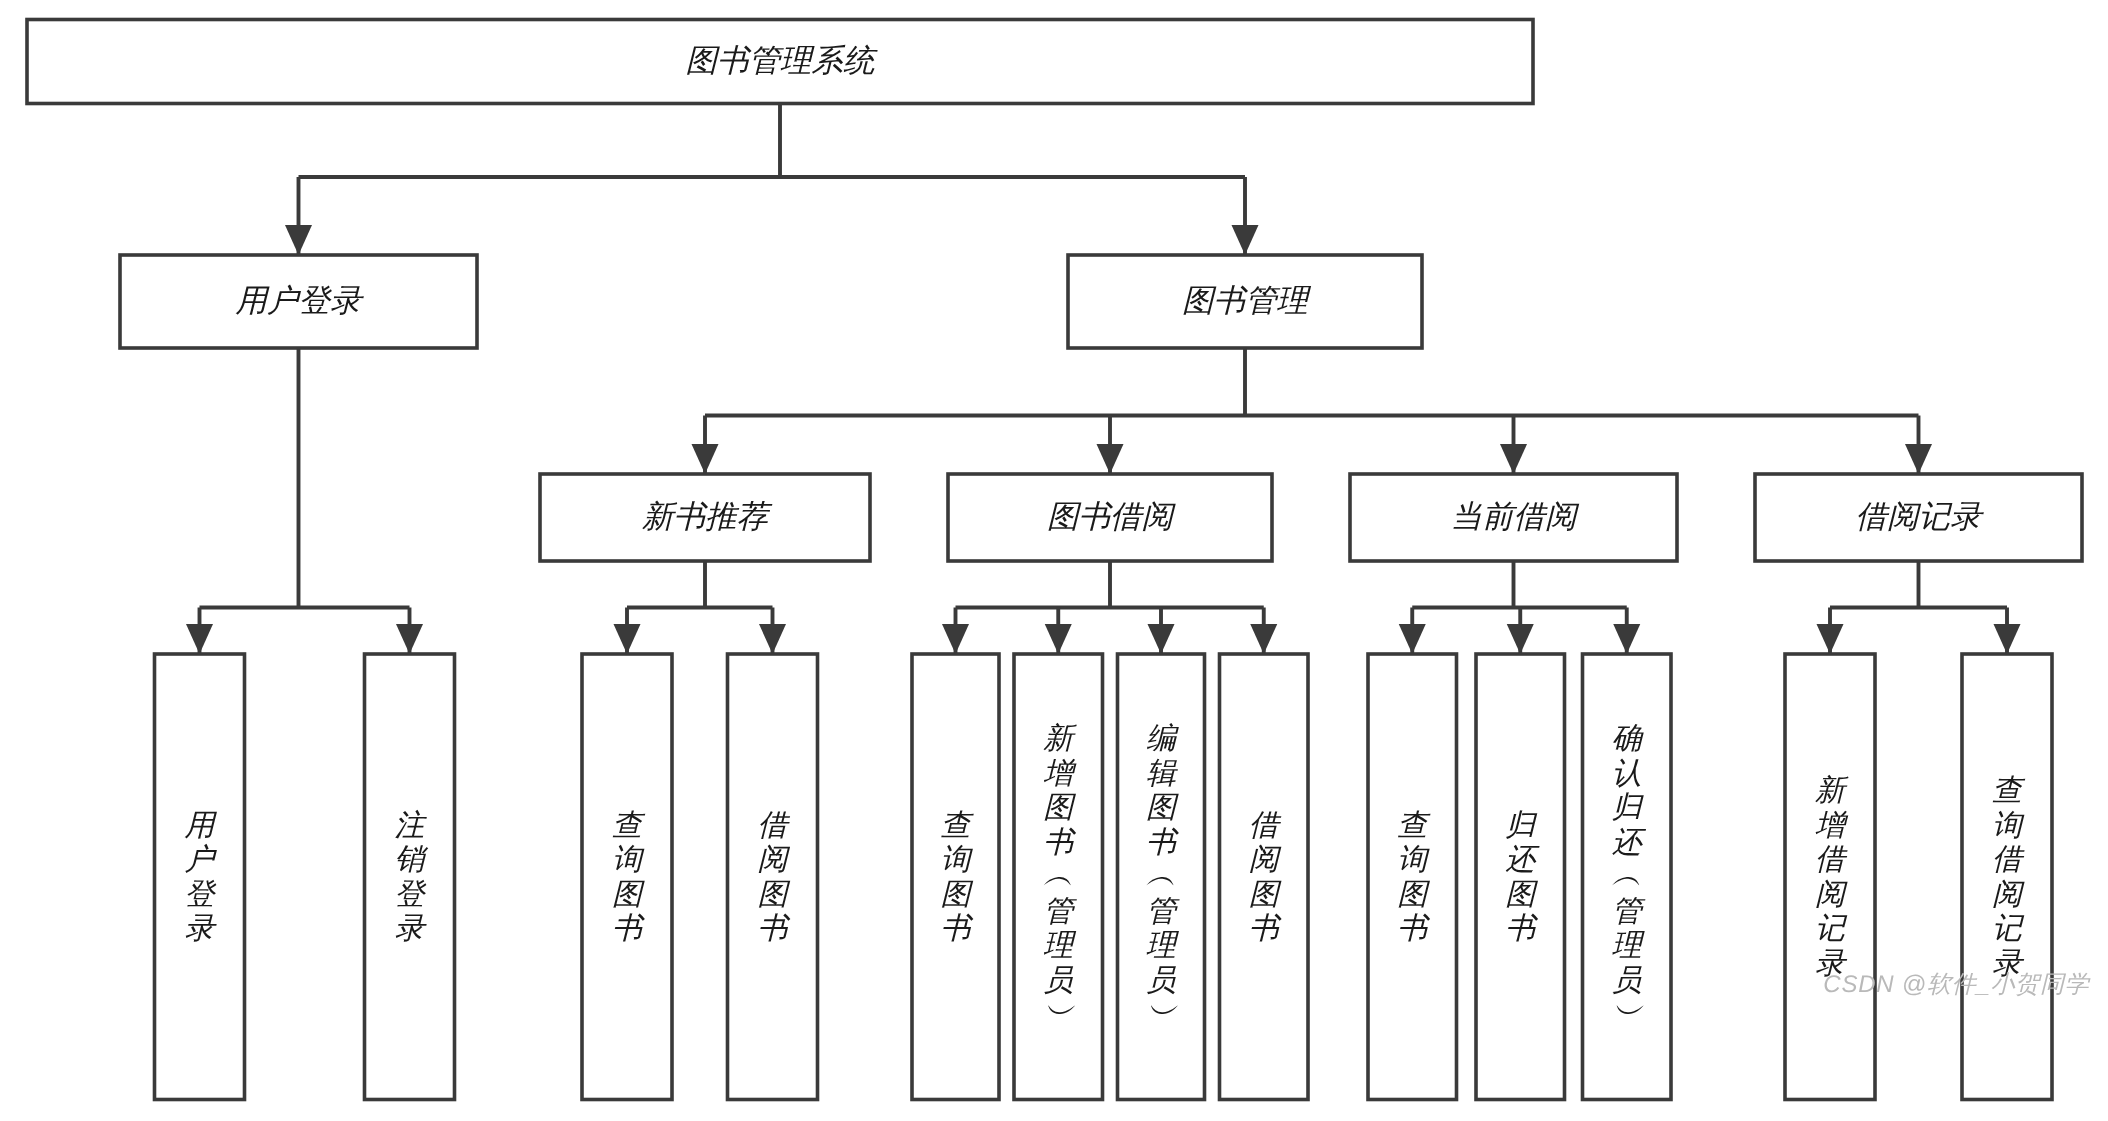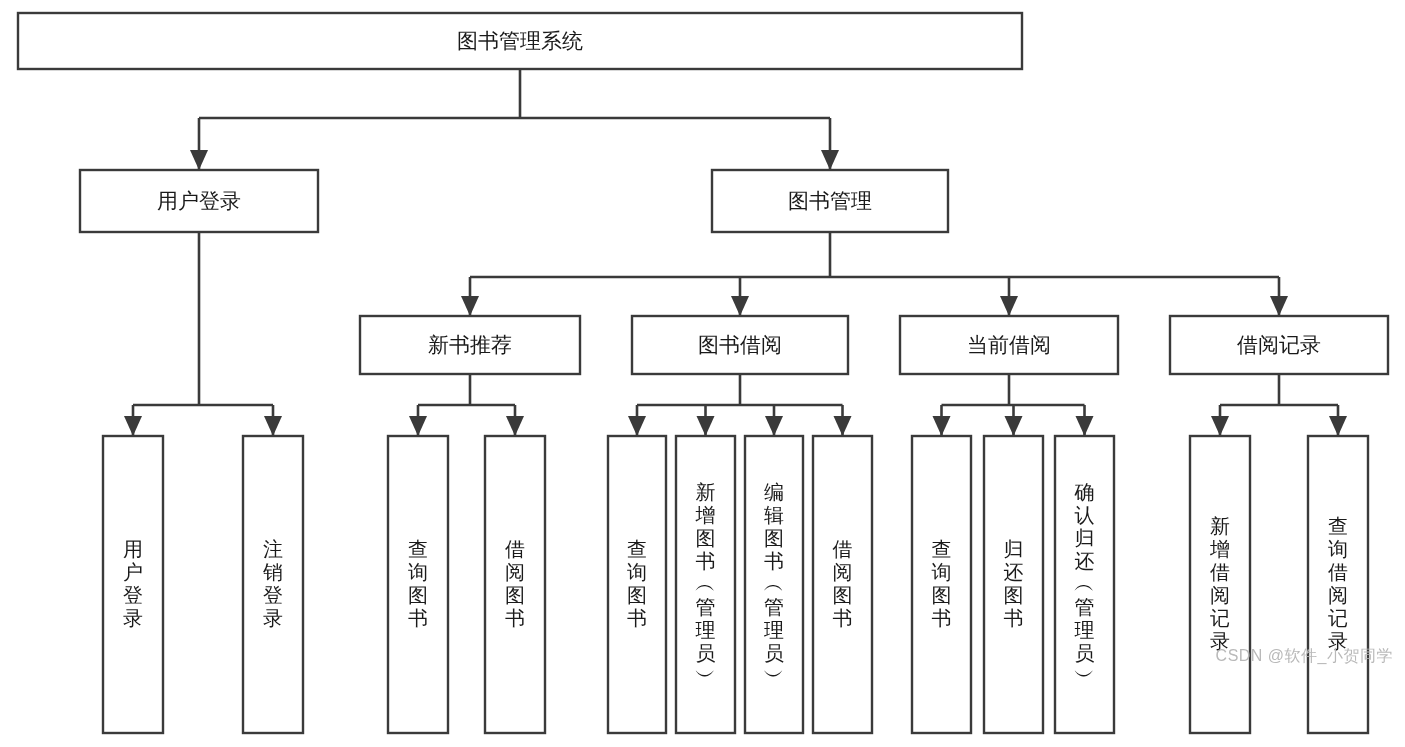--- a/index.html
+++ b/index.html
@@ -11,20 +11,21 @@
     width: 1405px;
     height: 747px;
     font-family: "Liberation Sans", "DejaVu Sans", sans-serif;
     overflow: hidden;
     position: relative;
   }
   #diagram-root {
     position: relative;
     width: 1405px;
     height: 668px;
+    font-style: italic;
   }
   svg.tree {
     display: block;
     width: 1405px;
     height: 747px;
   }
   .node-box {
     fill: #ffffff;
     stroke: #3a3a3a;
     stroke-width: 2.4;

